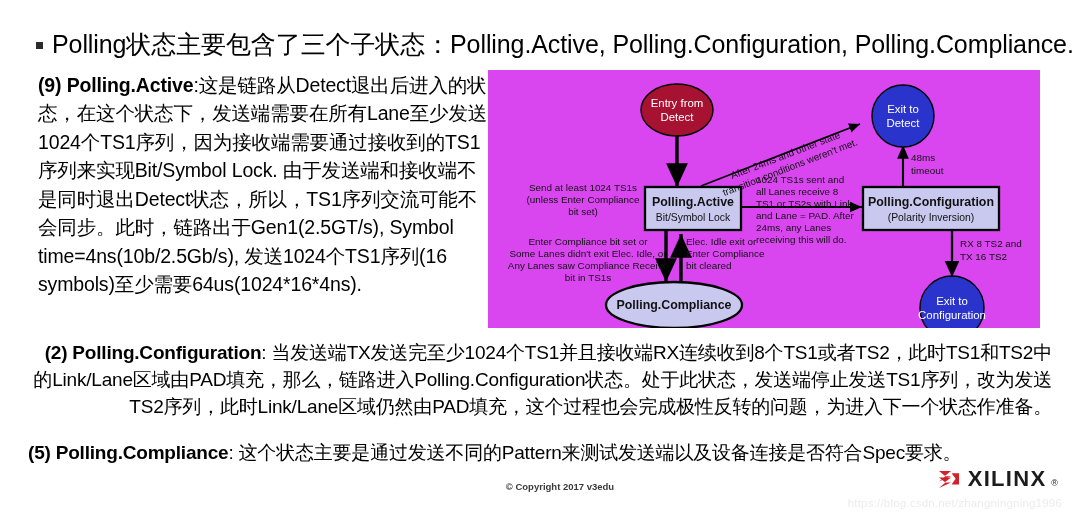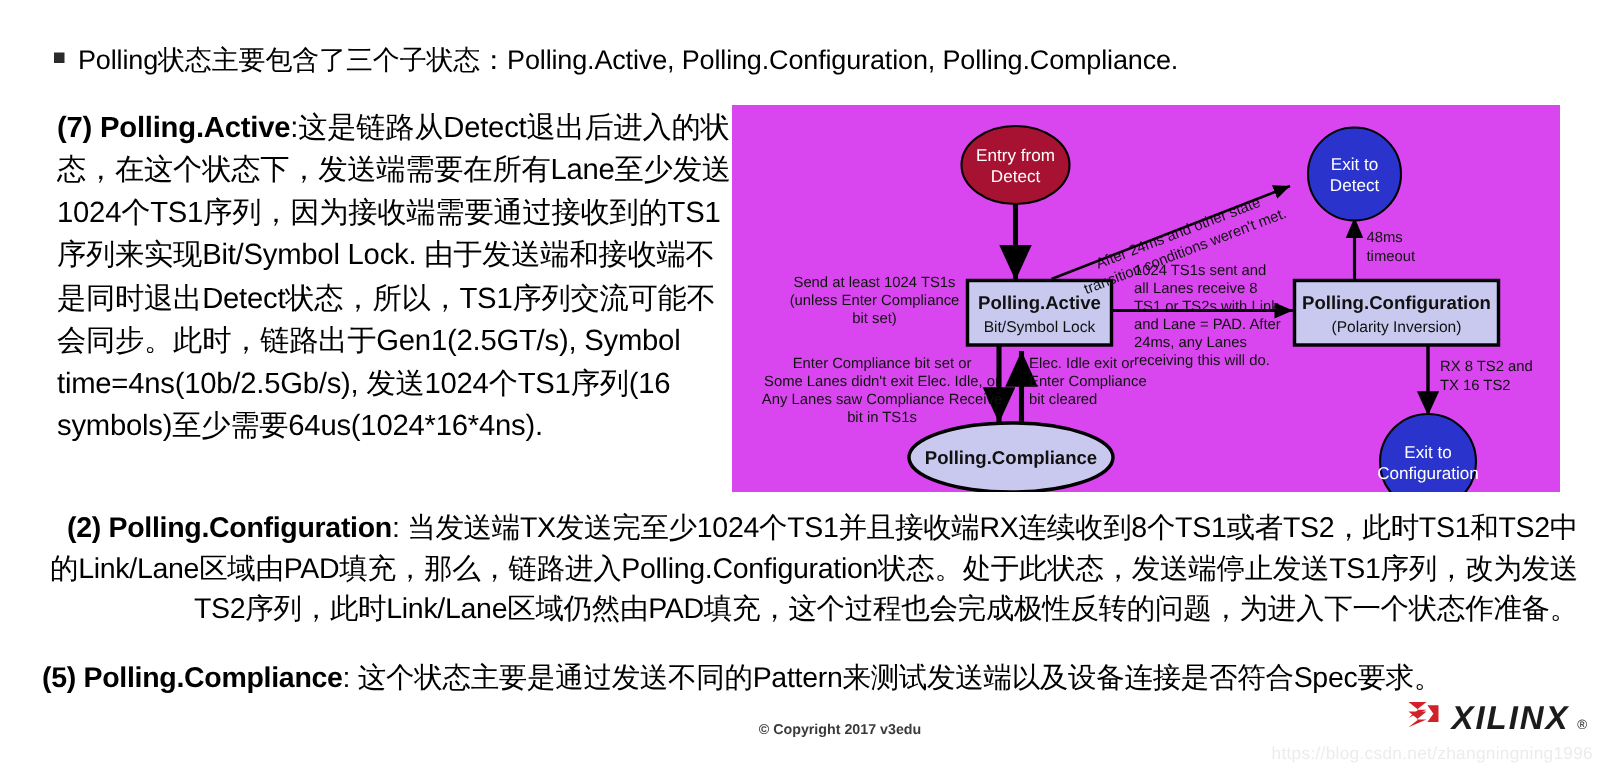--- a/index.html
+++ b/index.html
@@ -29,21 +29,21 @@
   #bullet-line .bullet-marker {
     width: 7px;
     height: 7px;
     background: #2b2b2b;
     display: inline-block;
     flex: 0 0 auto;
     position: relative;
     top: -4px;
   }
   #bullet-line .bullet-text {
-    font-size: 18px;
+    font-size: 25px;
     line-height: 1.15;
     letter-spacing: -0.1px;
     white-space: nowrap;
   }
 
   
   #para-active {
     position: absolute;
     left: 38px;
     top: 71px;
@@ -127,22 +127,22 @@
     font-size: 9.5px;
     font-weight: bold;
     color: #3a3a3a;
     padding-left: 20px;
   }
   #xilinx-logo {
     position: absolute;
     right: 22px;
     top: 466px;
     display: flex;
+    align-items: center;
     gap: 8px;
-    font-style: italic;
   }
   #xilinx-logo .mark {
     width: 22px;
     height: 20px;
     position: relative;
     flex: 0 0 auto;
   }
   #xilinx-logo .wordmark {
     font-size: 22px;
     font-weight: bold;
@@ -168,21 +168,21 @@
 </style>
 </head>
 <body>
 
 <div id="bullet-line">
   <span class="bullet-marker"></span>
   <span class="bullet-text">Polling状态主要包含了三个子状态：Polling.Active, Polling.Configuration, Polling.Compliance.</span>
 </div>
 
 <div id="para-active">
-  <span class="lead">(7) Polling.Active</span><span>:这是链路从Detect退出后进入的状态，在这个状态下，发送端需要在所有Lane至少发送1024个TS1序列，因为接收端需要通过接收到的TS1序列来实现Bit/Symbol Lock. 由于发送端和接收端不是同时退出Detect状态，所以，TS1序列交流可能不会同步。此时，链路出于Gen1(2.5GT/s), Symbol time=4ns(10b/2.5Gb/s), 发送1024个TS1序列(16 symbols)至少需要64us(1024*16*4ns).</span>
+  <span class="lead">(9) Polling.Active</span><span>:这是链路从Detect退出后进入的状态，在这个状态下，发送端需要在所有Lane至少发送1024个TS1序列，因为接收端需要通过接收到的TS1序列来实现Bit/Symbol Lock. 由于发送端和接收端不是同时退出Detect状态，所以，TS1序列交流可能不会同步。此时，链路出于Gen1(2.5GT/s), Symbol time=4ns(10b/2.5Gb/s), 发送1024个TS1序列(16 symbols)至少需要64us(1024*16*4ns).</span>
 </div>
 
 <div id="diagram-panel">
   <svg id="diagram-svg" viewBox="0 0 552 258" xmlns="http://www.w3.org/2000/svg">
     <defs>
       <marker id="arrow" markerWidth="9" markerHeight="9" refX="7" refY="3.2" orient="auto">
         <path d="M0,0 L7,3.2 L0,6.4 z" fill="#000000"></path>
       </marker>
       <marker id="arrowthin" markerWidth="8" markerHeight="8" refX="6.5" refY="2.8" orient="auto">
         <path d="M0,0 L6.5,2.8 L0,5.6 z" fill="#000000"></path>

